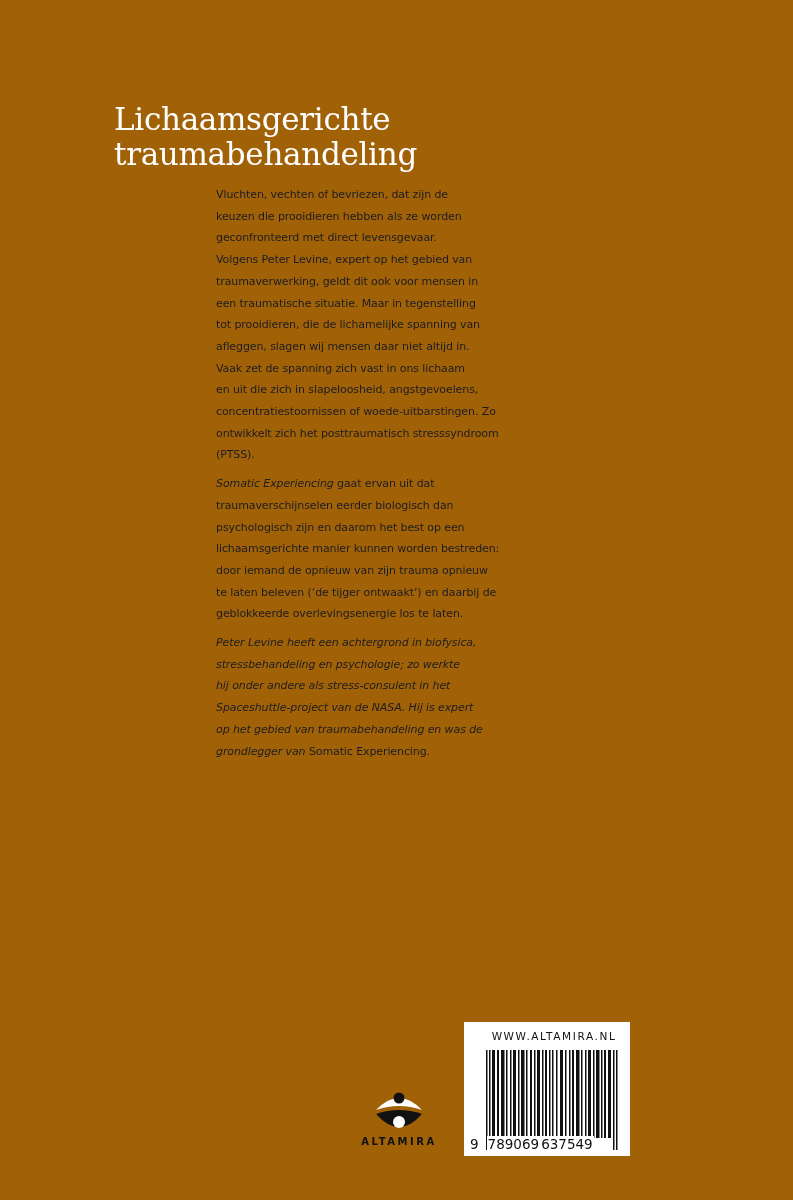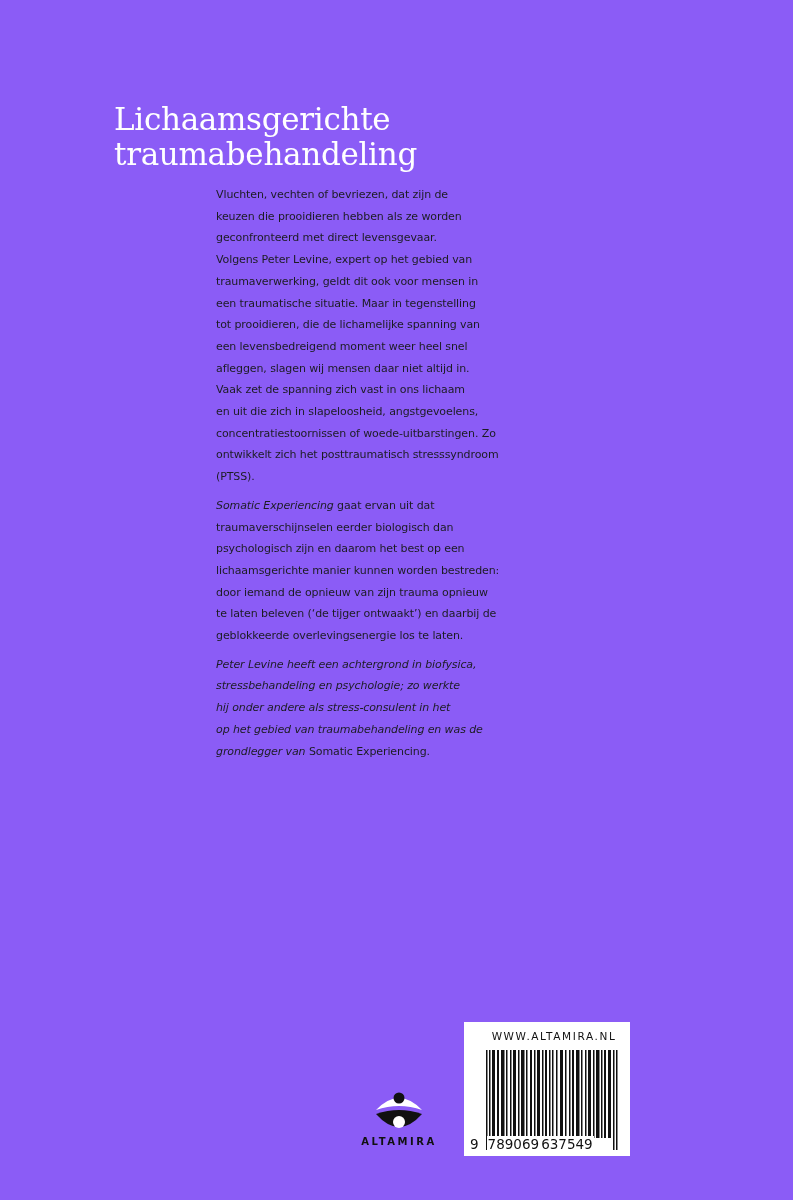--- a/index.html
+++ b/index.html
@@ -11,21 +11,21 @@
       height: 1200px;
       background: #b8c2e2;
       position: relative;
       overflow: hidden;
       font-family: "DejaVu Sans", sans-serif;
       color: #1c1c22;
     }
     .cover {
       position: absolute;
       inset: 0;
-      background: #8b5cf6;
+      background: #a16207;
     }
     .title {
       position: absolute;
       left: 114px;
       top: 102px;
       margin: 0;
       font-family: "DejaVu Serif", serif;
       font-weight: normal;
       font-size: 31px;
       line-height: 35px;
@@ -115,21 +115,20 @@
 
   <div class="body-text">
     <p class="para">
       <span class="line">Vluchten, vechten of bevriezen, dat zijn de</span>
       <span class="line">keuzen die prooidieren hebben als ze worden</span>
       <span class="line">geconfronteerd met direct levensgevaar.</span>
       <span class="line">Volgens Peter Levine, expert op het gebied van</span>
       <span class="line">traumaverwerking, geldt dit ook voor mensen in</span>
       <span class="line">een traumatische situatie. Maar in tegenstelling</span>
       <span class="line">tot prooidieren, die de lichamelijke spanning van</span>
-      <span class="line">een levensbedreigend moment weer heel snel</span>
       <span class="line">afleggen, slagen wij mensen daar niet altijd in.</span>
       <span class="line">Vaak zet de spanning zich vast in ons lichaam</span>
       <span class="line">en uit die zich in slapeloosheid, angstgevoelens,</span>
       <span class="line">concentratiestoornissen of woede-uitbarstingen. Zo</span>
       <span class="line">ontwikkelt zich het posttraumatisch stresssyndroom</span>
       <span class="line">(PTSS).</span>
     </p>
 
     <p class="para">
       <span class="line"><span class="italic">Somatic Experiencing</span><span> gaat ervan uit dat</span></span>
@@ -138,20 +137,21 @@
       <span class="line">lichaamsgerichte manier kunnen worden bestreden:</span>
       <span class="line">door iemand de opnieuw van zijn trauma opnieuw</span>
       <span class="line">te laten beleven (‘de tijger ontwaakt’) en daarbij de</span>
       <span class="line">geblokkeerde overlevingsenergie los te laten.</span>
     </p>
 
     <p class="para italic">
       <span class="line">Peter Levine heeft een achtergrond in biofysica,</span>
       <span class="line">stressbehandeling en psychologie; zo werkte</span>
       <span class="line">hij onder andere als stress-consulent in het</span>
+      <span class="line">Spaceshuttle-project van de NASA. Hij is expert</span>
       <span class="line">op het gebied van traumabehandeling en was de</span>
       <span class="line"><span>grondlegger van </span><span class="upright">Somatic Experiencing.</span></span>
     </p>
   </div>
 
   <div class="logo">
     <svg width="50" height="48" viewBox="0 0 50 48">
 
       <path d="M2 22 Q25 -2 48 22 Q25 14 2 22 Z" fill="#ffffff"></path>
 

